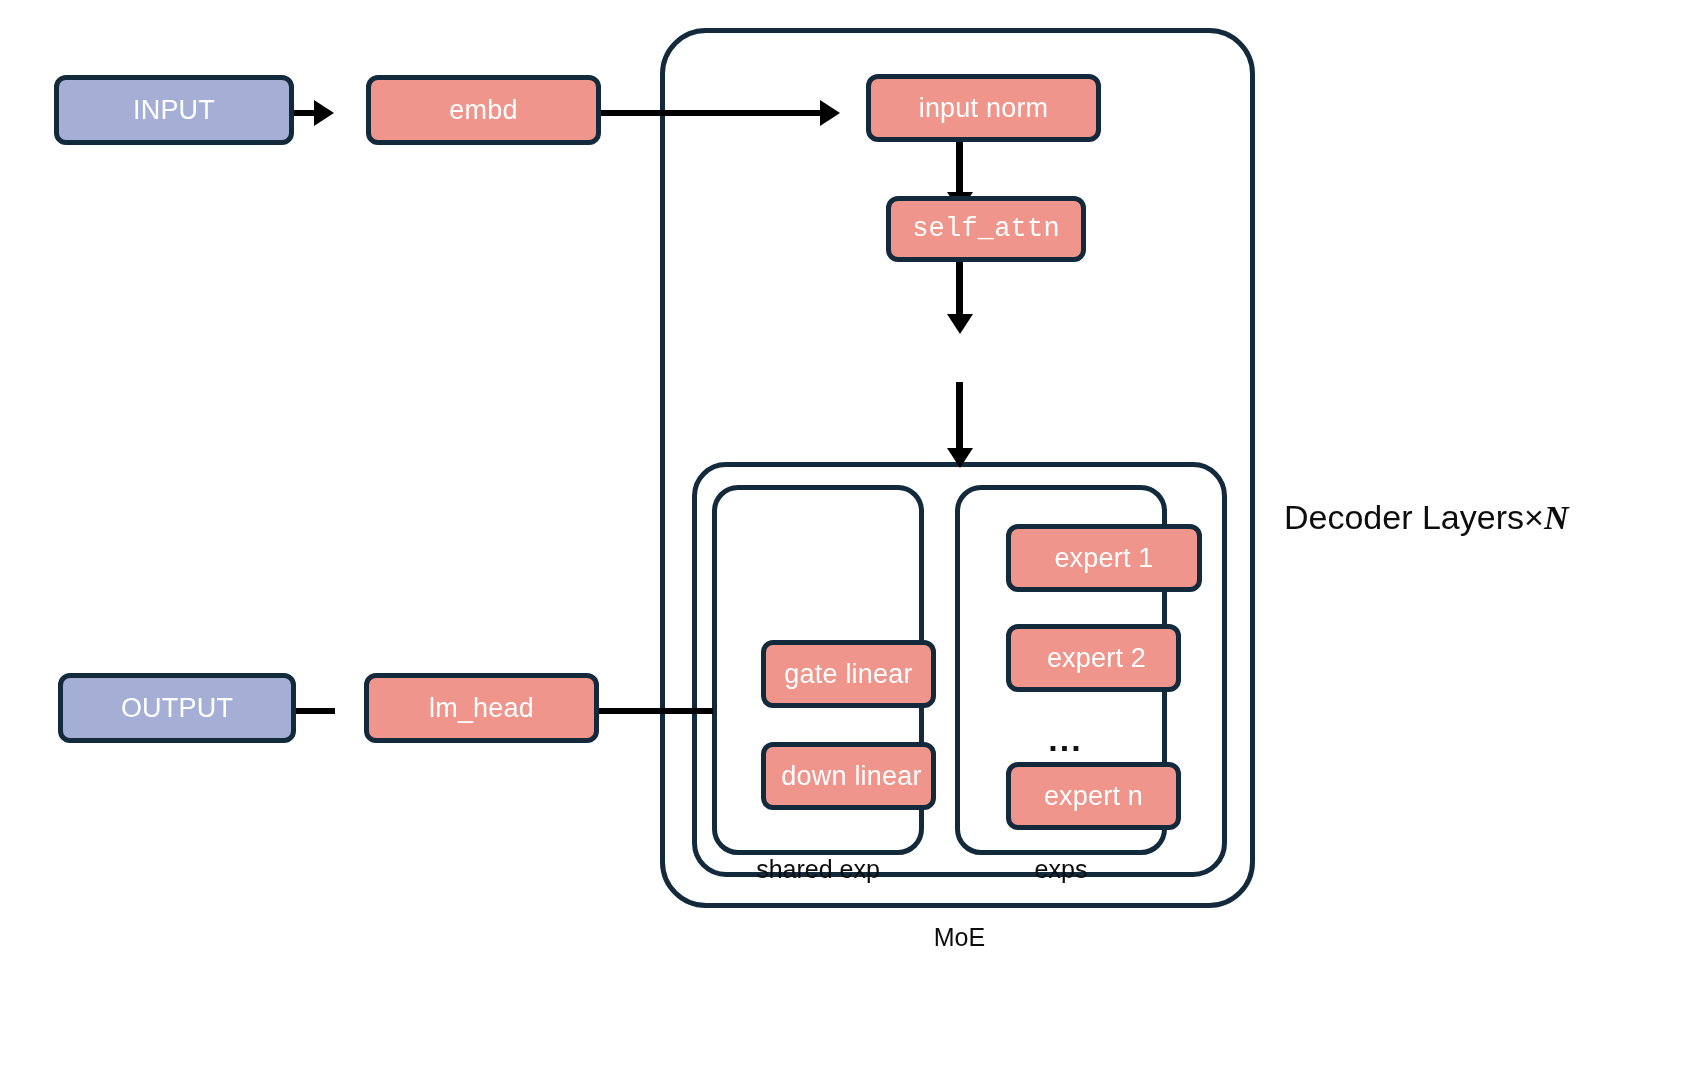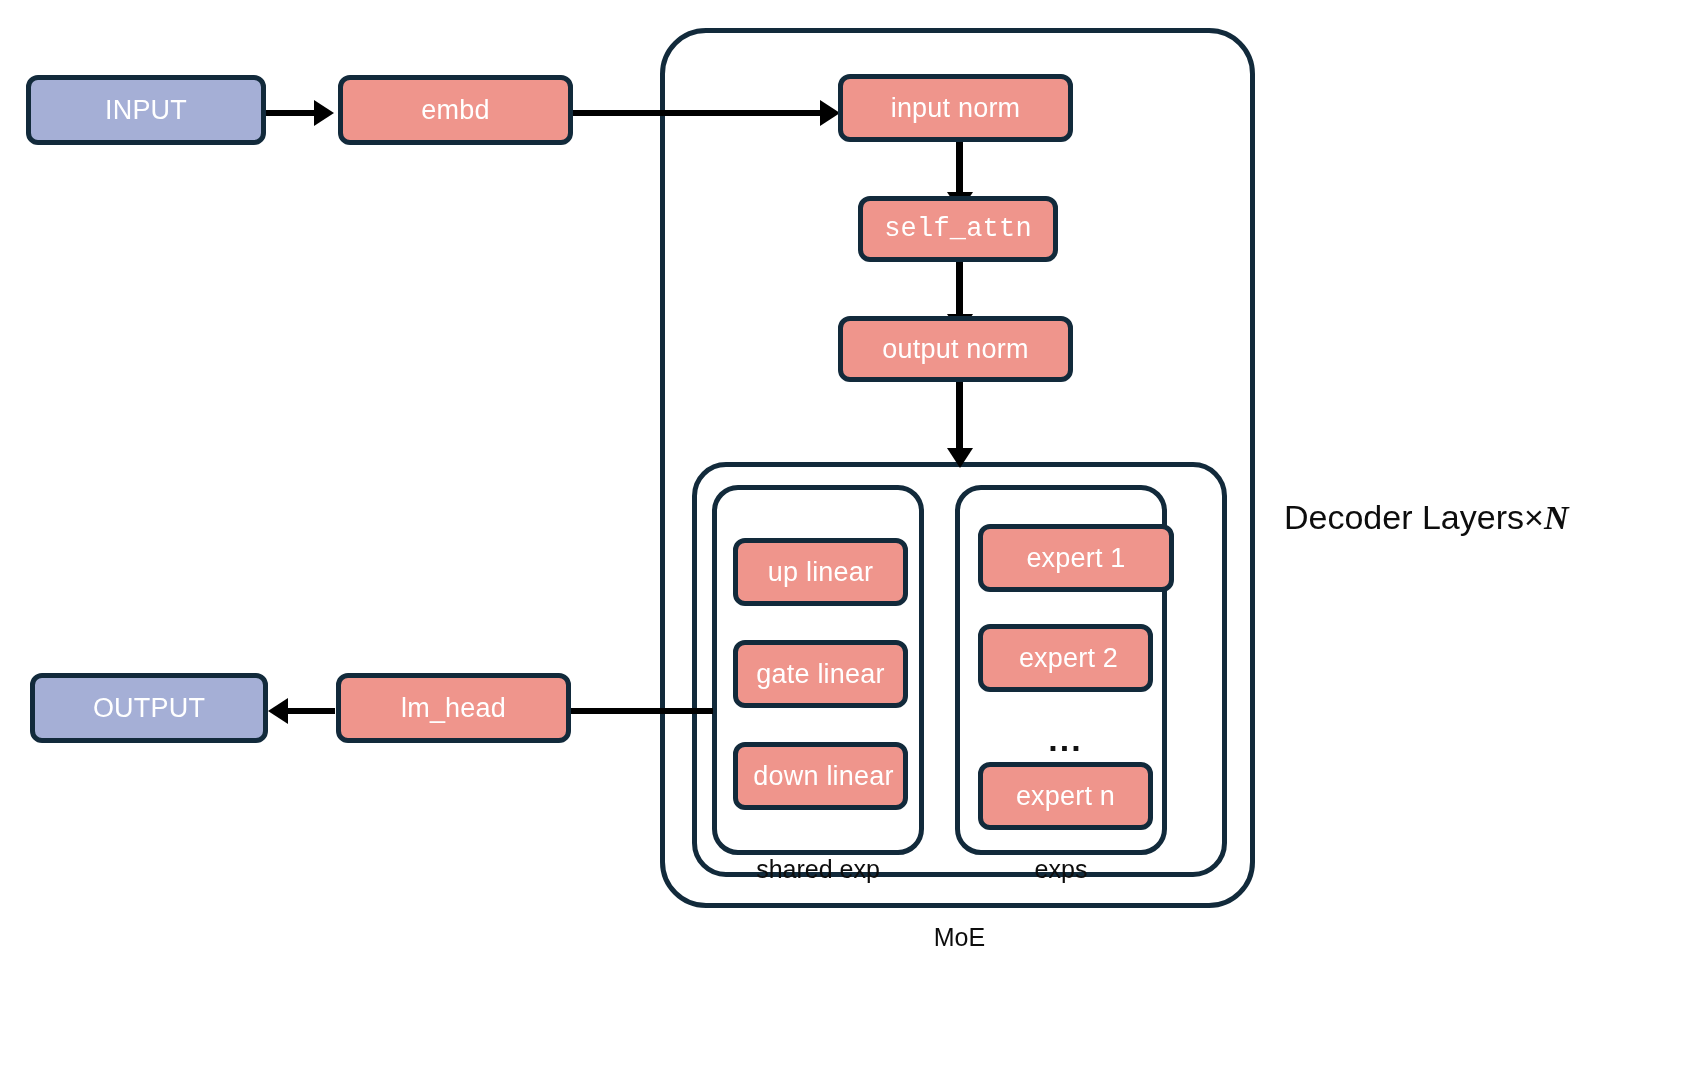--- a/index.html
+++ b/index.html
@@ -27,20 +27,21 @@
     border: 5px solid #122a3b;
     border-radius: 12px;
     display: flex;
     align-items: center;
     justify-content: center;
     color: #ffffff;
     font-size: 27px;
     line-height: 1;
     letter-spacing: 0.2px;
     white-space: nowrap;
+    margin-left: 28px;
   }
   .node.salmon { background: #ef958c; }
   .node.periwinkle { background: #a5afd6; }
 
   
   .frame {
     position: absolute;
     box-sizing: border-box;
     border: 5px solid #122a3b;
     background: transparent;
@@ -139,23 +140,21 @@
   <div class="arrowhead left" style="left:268px; top:698px;"></div>
 
   <div class="node periwinkle" style="left:26px; top:75px; width:240px; height:70px;">INPUT</div>
 
   <div class="node salmon" style="left:338px; top:75px; width:235px; height:70px;">embd</div>
 
   <div class="node salmon" style="left:838px; top:74px; width:235px; height:68px;">input norm</div>
 
   <div class="node salmon" style="left:858px; top:196px; width:200px; height:66px;font-family:Liberation Mono, monospace;">self_attn</div>
 
-  <div class="node salmon" style="left:838px; top:316px; width:235px; height:66px;">output norm</div>
 
-  <div class="node salmon" style="left:733px; top:538px; width:175px; height:68px;">up linear</div>
 
   <div class="node salmon" style="left:733px; top:640px; width:175px; height:68px;">gate linear</div>
 
   <div class="node salmon" style="left:733px; top:742px; width:175px; height:68px;padding-left:6px;">down linear</div>
 
   <div class="label container-label" style="left:712px; top:857px; width:212px;">shared exp</div>
 
   <div class="node salmon" style="left:978px; top:524px; width:196px; height:68px;">expert 1</div>
 
   <div class="node salmon" style="left:978px; top:624px; width:175px; height:68px;padding-left:6px;">expert 2</div>

